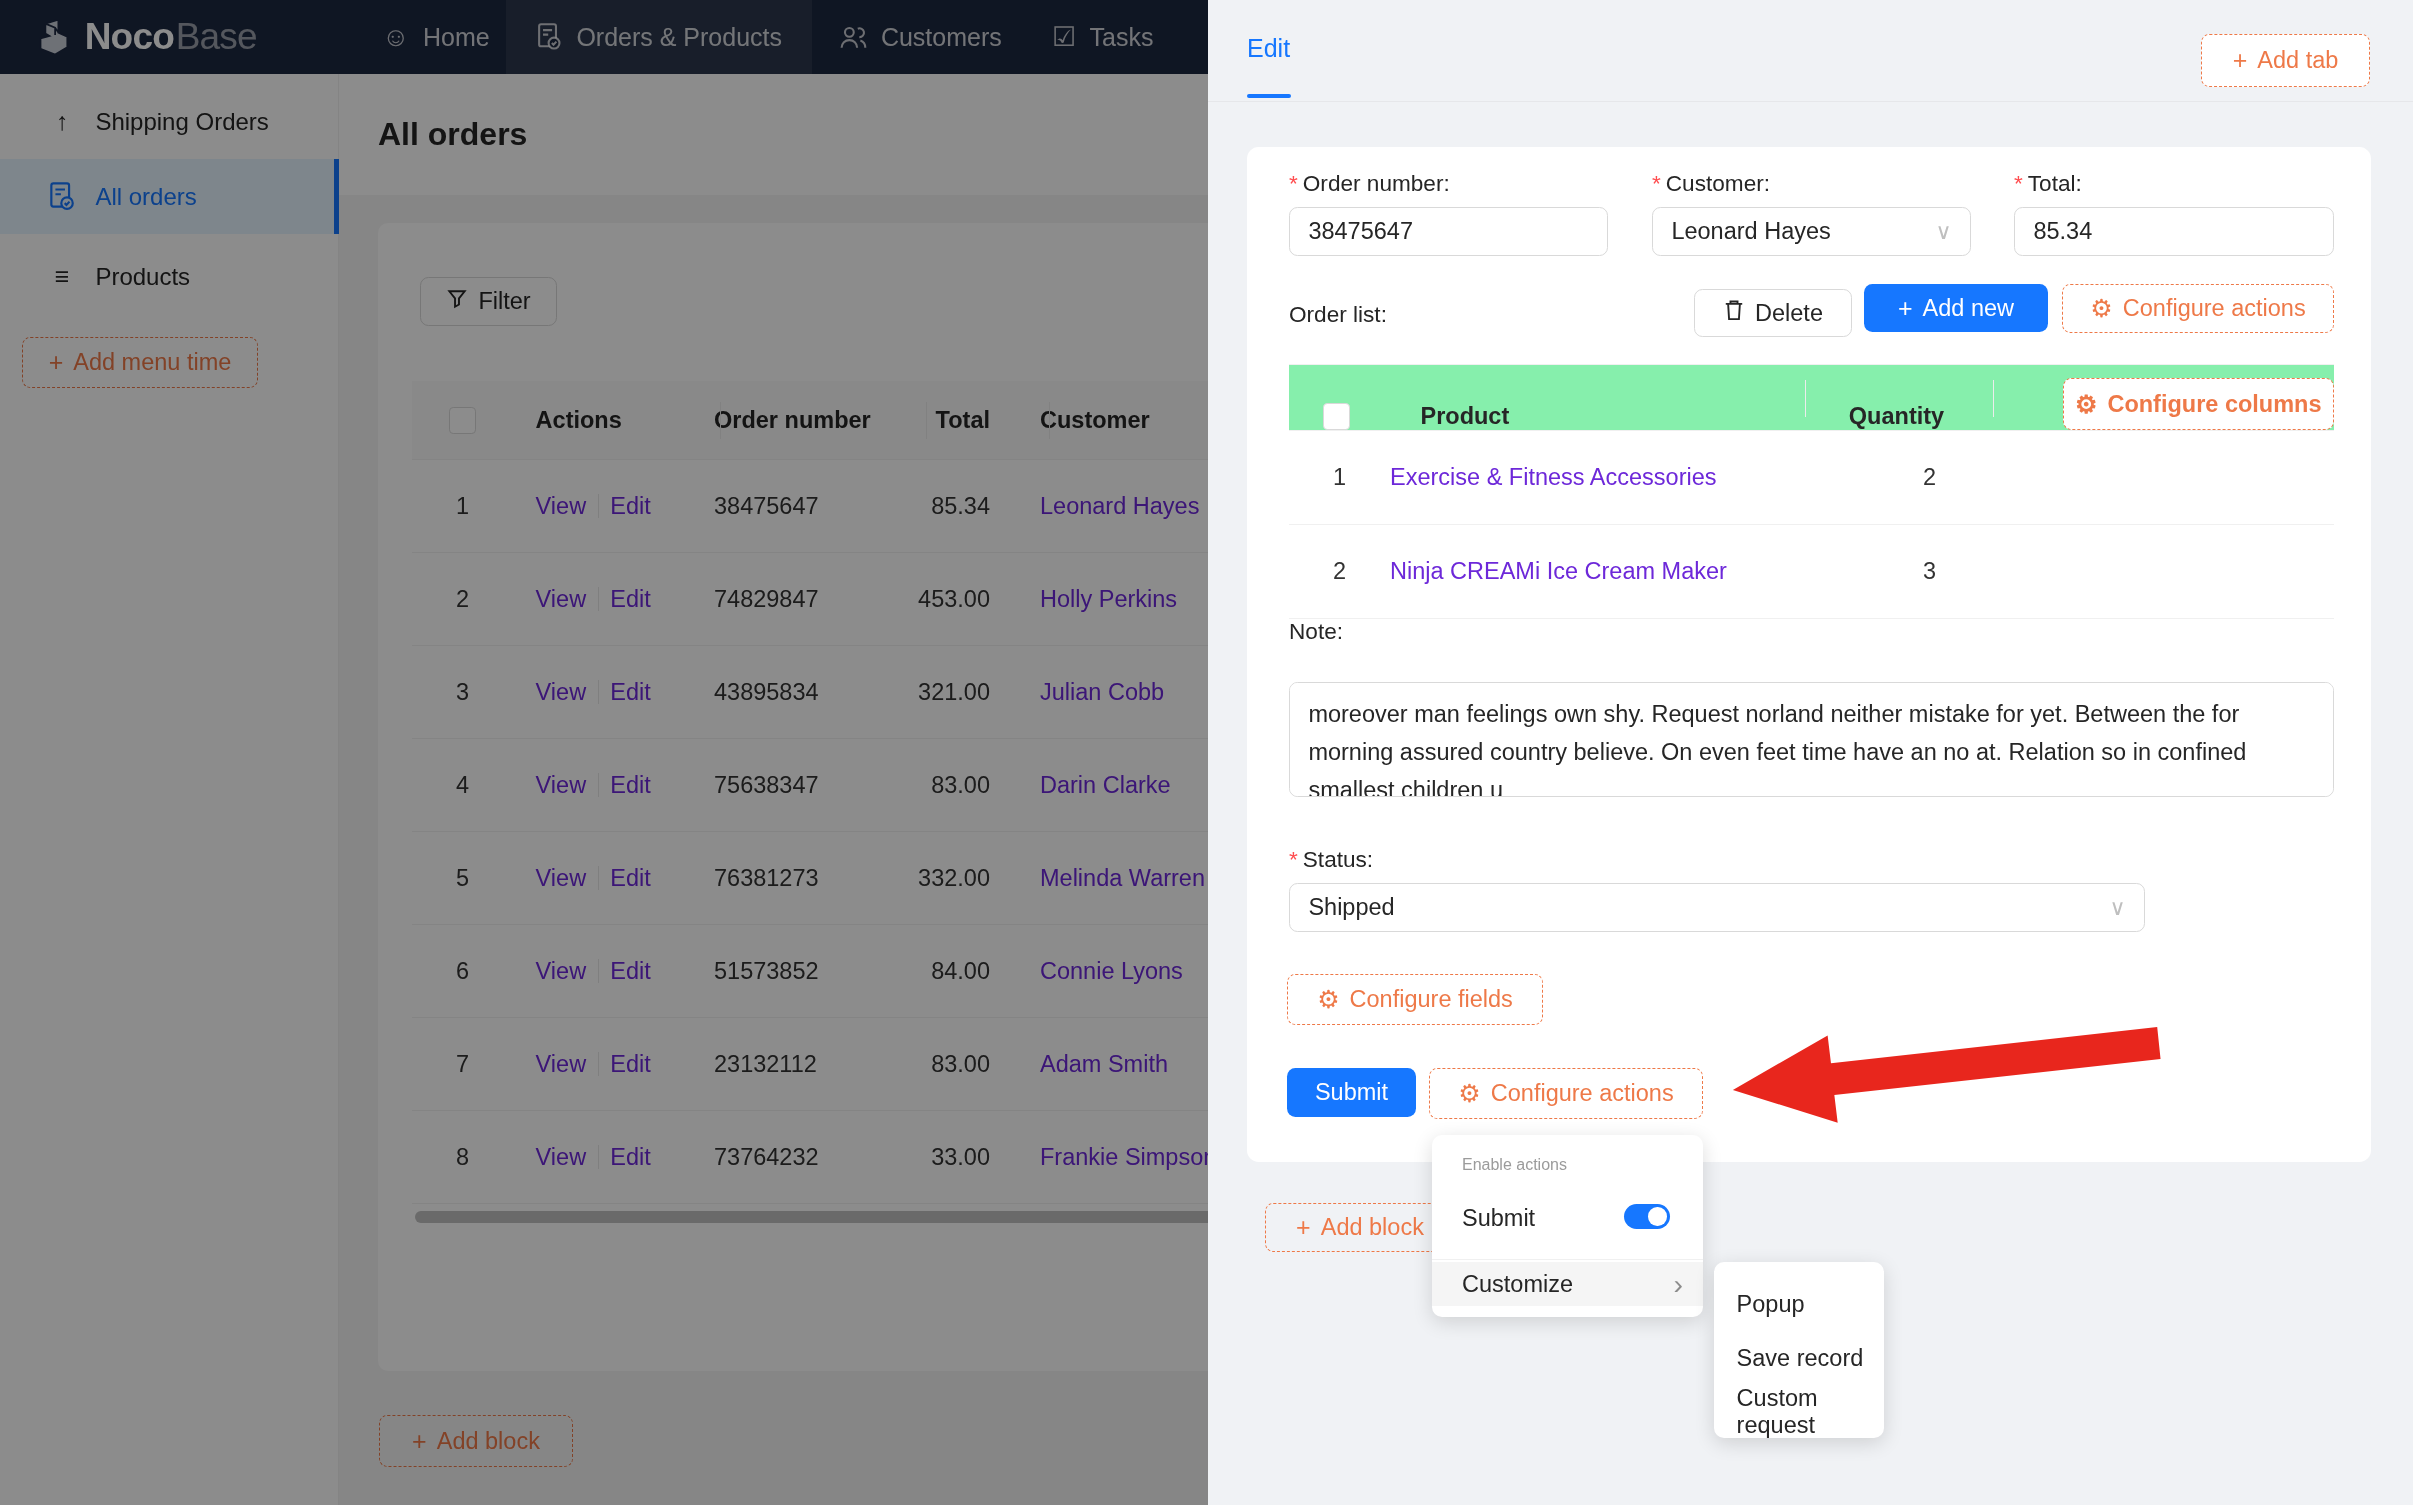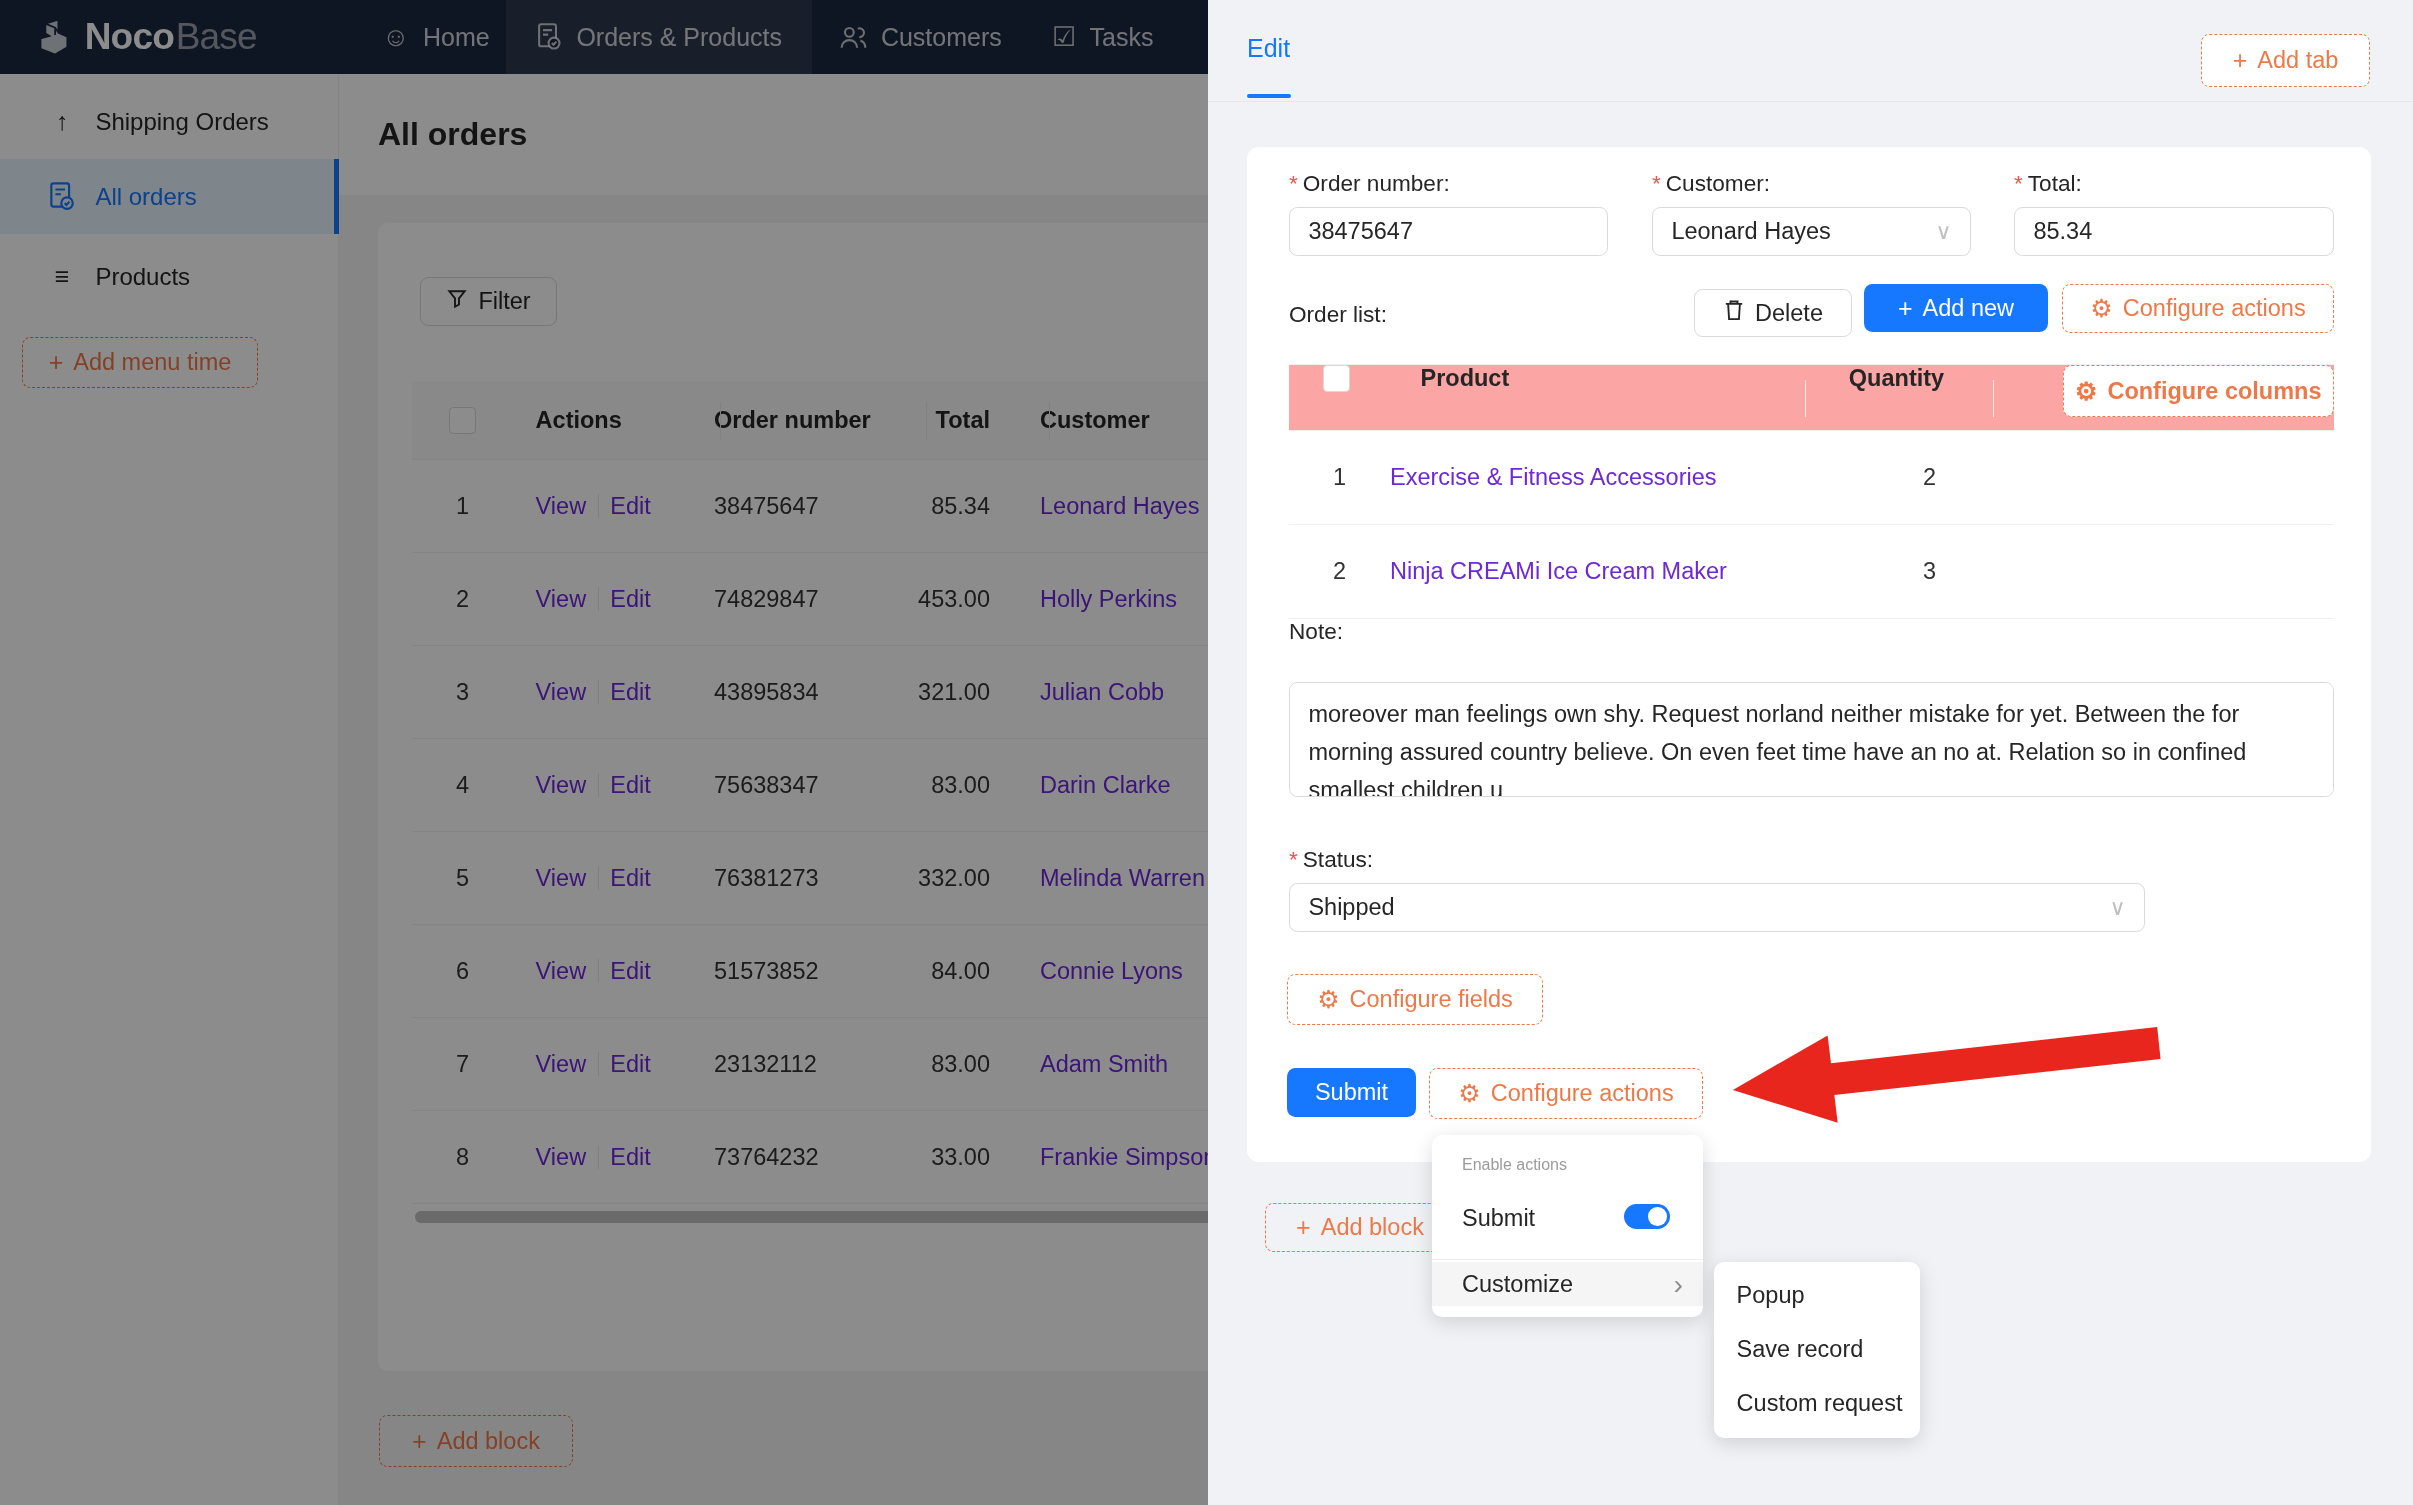--- a/index.html
+++ b/index.html
@@ -69,21 +69,21 @@
   .f-label { font-size:22.6px; color:#262626; display:flex; align-items:center; gap:5px; height:28.5px; }
   .req { color:#ff4d4f; font-size:22.6px; }
   .inp { border:0.8px solid #d9d9d9; border-radius:8.4px; background:#fff; height:49px; font-size:23.5px;
     color:#262626; padding:0 18.4px; display:flex; align-items:center; }
   input.inp { width:100%; outline:none; font-family:"Liberation Sans", sans-serif; }
   .sel { justify-content:space-between; }
   .chev { color:#bfbfbf; font-size:22px; }
   .btn-blue { background:#1677ff; color:#fff; border:none; border-radius:8.4px; font-size:23.5px;
     display:flex; align-items:center; justify-content:center; gap:10px; }
   .sub-table { left:42px; top:217px; width:1045px; border-top:0.8px solid #f0f0f0; }
-  .st-head { display:flex; align-items:flex-start; height:66px; background:#fca5a5;
+  .st-head { display:flex; align-items:flex-end; height:66px; background:#86efac;
     border-bottom:0.8px solid #f0f0f0; font-size:23.5px; font-weight:600; color:#262626; position:relative;gap:36px; }
   .st-row { display:flex; align-items:center; height:94px; border-bottom:0.8px solid #f0f0f0; font-size:23.5px; color:#333; }
   .sc1 { width:101px; display:flex; justify-content:center; }
   .sc2 { width:415px; }
   .sc3 { width:188px; }
   .note-area { border:0.8px solid #d9d9d9; border-radius:8.4px; background:#fff; width:1045px; height:115px;
     font-size:23.5px; color:#262626; line-height:38px; padding:11.7px 18.4px; resize:none; outline:none;
     font-family:"Liberation Sans", sans-serif; }
   .gear { font-size:25px; line-height:1; }
 
@@ -432,21 +432,21 @@
     <div class="abs toggle" style="left:192px;top:69px">
       <div class="knob"></div>
     </div>
     <div class="abs menu-sep"></div>
     <div class="abs cust-row">
       <span class="menu-item">Customize</span>
       <span class="chev" style="font-size:28.5px;color:#8c8c8c">›</span>
     </div>
   </div>
 
-  <div class="abs pop" style="left:1714px;top:1262px;width:206px;height:176px;padding-top:6px">
+  <div class="abs pop" style="left:1714px;top:1262px;width:170px;height:176px;padding-top:15px">
     <div>
 
         <div class="submenu-item">Popup</div>
 
         <div class="submenu-item">Save record</div>
 
         <div class="submenu-item">Custom request</div>
       </div>
   </div>
 

